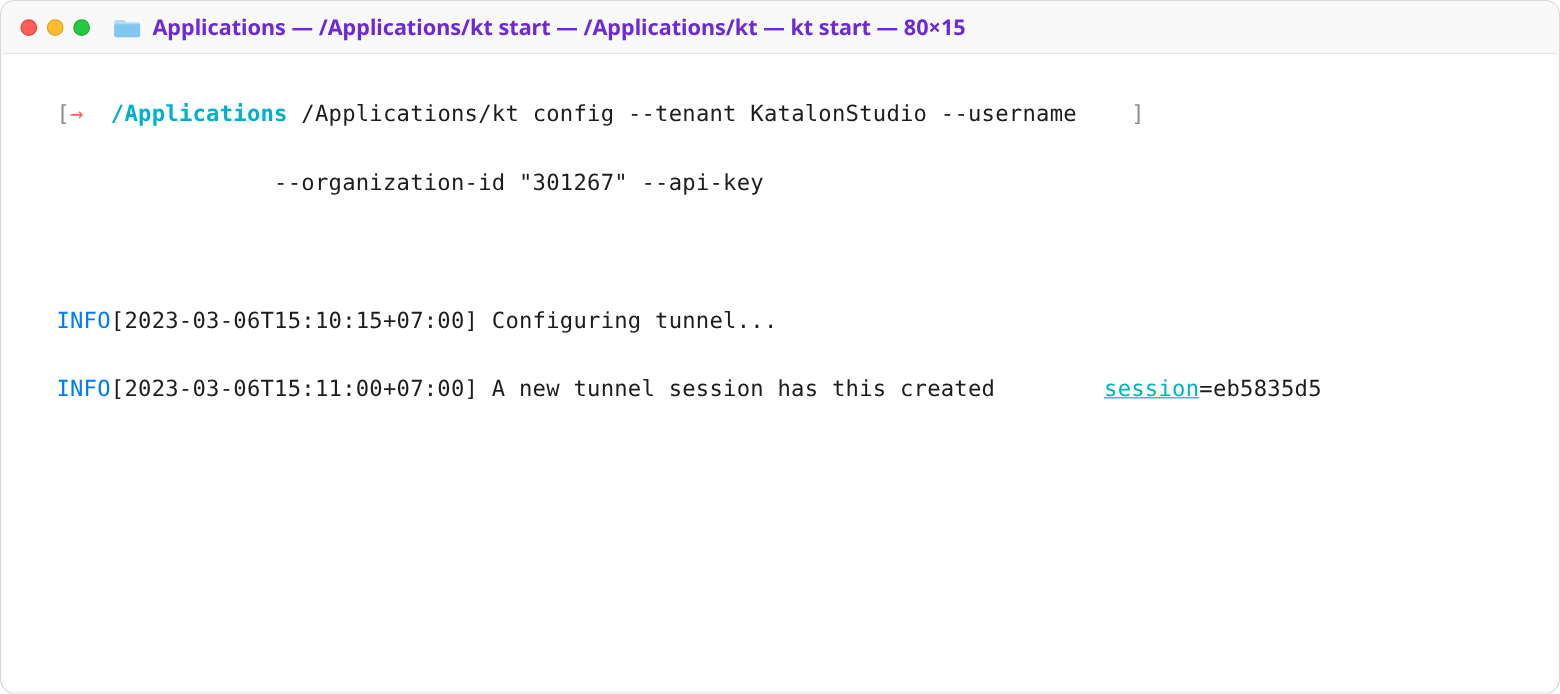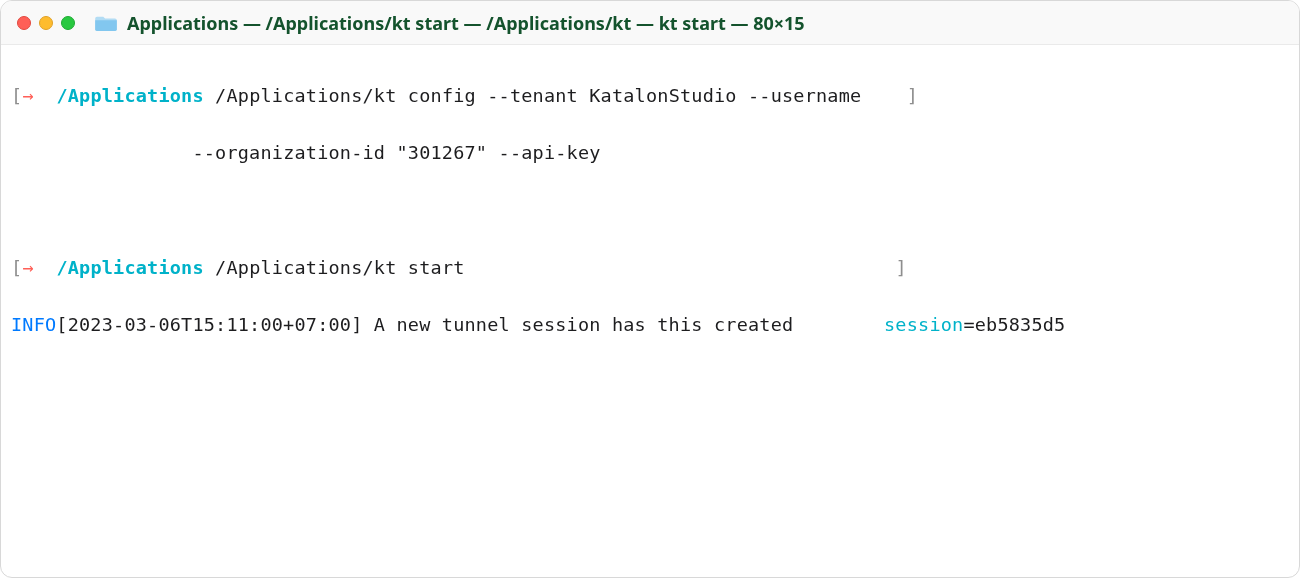--- a/index.html
+++ b/index.html
@@ -50,42 +50,43 @@
     .folder-icon {
       width: 22px;
       height: 18px;
       margin-left: 10px;
       flex-shrink: 0;
     }
     .title-text {
       font-family: -apple-system, system-ui, sans-serif;
       font-size: 18px;
       font-weight: 700;
-      color: #14532d;
+      color: #6d28d9;
       white-space: nowrap;
       overflow: hidden;
       text-overflow: ellipsis;
     }
     .terminal {
       flex: 1;
       padding: 8px 10px;
       white-space: pre-wrap;
       word-break: break-all;
       line-height: 1.55;
       color: #1d1d1f;
       letter-spacing: 0.2px;
     }
     .line {
       display: block;
+      margin-left: 36px;
     }
     .arrow { color: #ff5f57; }
     .bracket { color: #8e8e8e; }
     .path { color: #00b2c9; font-weight: 700; }
     .info { color: #007aff; }
-    .keytxt { color: #00b2c9; }
+    .keytxt { color: #00b2c9; text-decoration: underline; }
     .cmd { color: #1d1d1f; }
   </style>
 </head>
 <body>
 
 <div class="window">
   <div class="titlebar">
     <div class="tl-buttons">
       <div class="tl-btn tl-close"></div>
       <div class="tl-btn tl-min"></div>
@@ -95,18 +96,18 @@
       <path d="M2 3 h7 l2 2 h11 a2 2 0 0 1 2 2 v10 a2 2 0 0 1 -2 2 H2 a2 2 0 0 1 -2 -2 V5 a2 2 0 0 1 2 -2 z" fill="#b2dcf4"></path>
       <path d="M0 7 h24 v10 a2 2 0 0 1 -2 2 H2 a2 2 0 0 1 -2 -2 z" fill="#82c7ef"></path>
     </svg>
     <div class="title-text">Applications — /Applications/kt start — /Applications/kt — kt start — 80×15</div>
   </div>
 
   <div class="terminal">
 <span class="line"><span class="bracket">[</span><span class="arrow">→</span>  <span class="path">/Applications</span><span class="cmd"> /Applications/kt config --tenant KatalonStudio --username </span>   <span class="bracket">]</span></span>
 <span class="line cmd">                --organization-id "301267" --api-key </span>
 <span class="line"> </span>
-<span class="line"><span class="bracket">[</span><span class="arrow">→</span>  <span class="path">/Applications</span><span class="cmd"> /Applications/kt start</span>                                      <span class="bracket">]</span></span>
+<span class="line"><span class="info">INFO</span><span class="cmd">[2023-03-06T15:10:15+07:00]</span><span class="cmd"> Configuring tunnel...</span></span>
 <span class="line"><span class="info">INFO</span><span class="cmd">[2023-03-06T15:11:00+07:00]</span><span class="cmd"> A new tunnel session has this created        </span><span class="keytxt">session</span><span class="cmd">=</span><span class="cmd">eb5835d5</span></span>
 
 
   </div>
 </div>
 
 </body></html>

